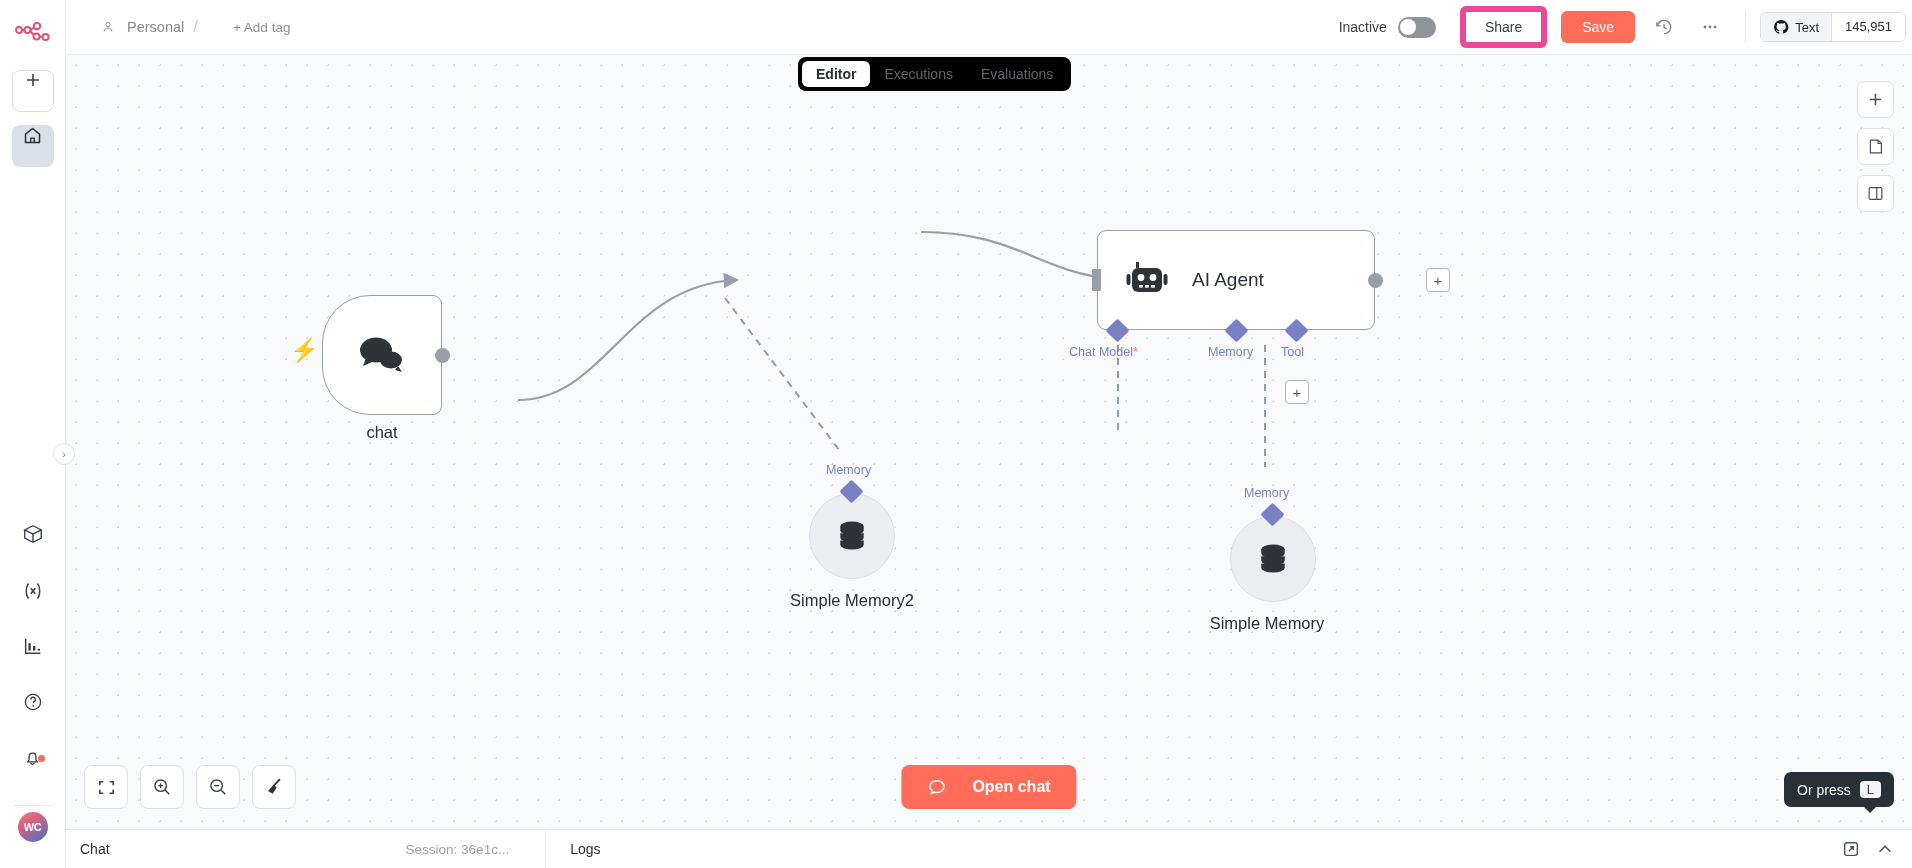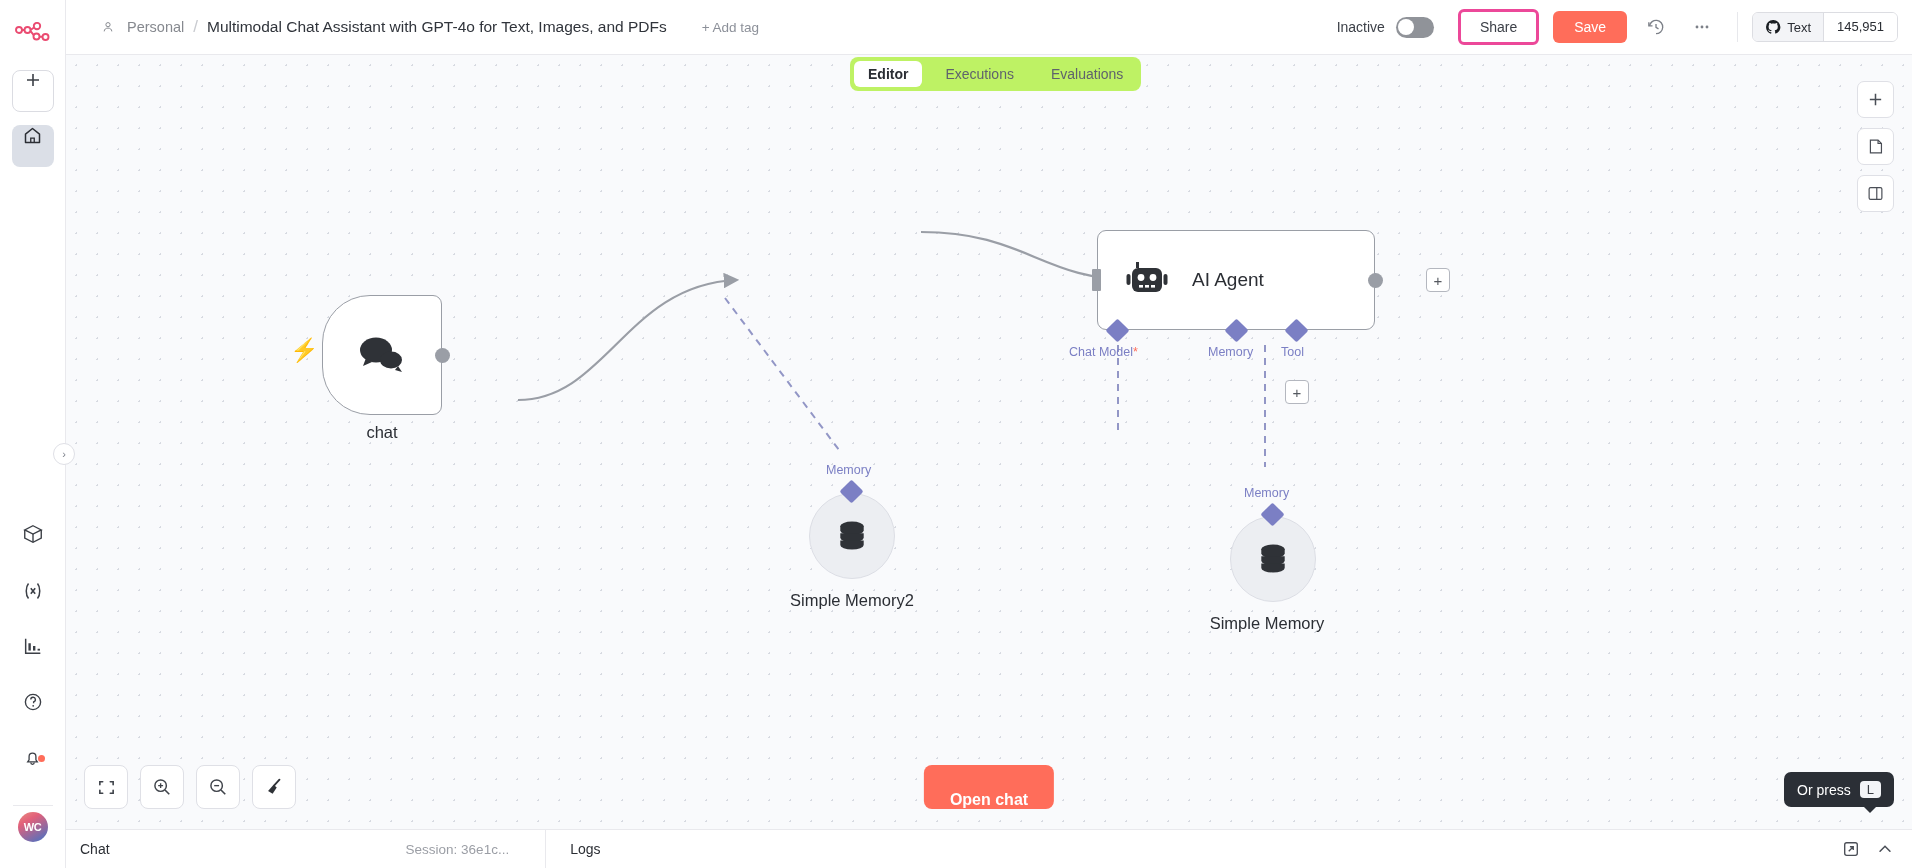--- a/index.html
+++ b/index.html
@@ -47,55 +47,55 @@
   #header {
     position: absolute; left: 66px; top: 0; right: 0; height: 55px;
     background: #fff; border-bottom: 1px solid #e9e9ed;
     display: flex; align-items: center; z-index: 30;
   }
   #breadcrumb { display:flex; align-items:center; gap:9px; margin-left:35px; }
   .crumb-personal { display:flex; align-items:center; gap:12px; color:#86898f; font-size:14.5px; cursor:pointer; }
   .crumb-slash { color:#c9cbd0; font-size:17px; }
   #wf-title { color:#30343b; font-size:15.5px; cursor:text; white-space:nowrap; }
   #add-tag { color:#8c9099; font-size:13.5px; margin-left:26px; cursor:pointer; white-space:nowrap; }
-  #header-right { margin-left:auto; display:flex; align-items:center; gap:0; padding-right:14px; }
+  #header-right { margin-left:auto; display:flex; align-items:center; gap:0; padding-right:6px; }
   .inactive-label { color:#3c4048; font-size:14px; margin-right:11px; }
   .toggle {
     width:38px; height:21px; border-radius:11px; background:#909399;
     position:relative; cursor:pointer;
   }
   .toggle .knob {
     position:absolute; top:2.5px; left:2.5px; width:16px; height:16px;
     border-radius:50%; background:#fff;
   }
   .btn-share {
     margin-left:24px; padding:7px 19px; font-size:14px; color:#3c4048;
-    border:3px solid #ec4899; border-radius:6px; background:#fff; cursor:pointer;
+    border:6px solid #ec4899; border-radius:6px; background:#fff; cursor:pointer;
   }
   .btn-save {
     margin-left:14px; padding:8px 21px; font-size:14px; color:#fff;
     background:#ff6d5a; border-radius:6px; cursor:pointer; border:none;
   }
   .hdr-icon { width:34px; height:34px; margin-left:12px; display:flex; align-items:center;
     justify-content:center; color:#7c8088; cursor:pointer; }
   .hdr-sep { width:1px; height:30px; background:#e7e8ec; margin:0 14px 0 18px; }
   #gh-star {
     display:flex; align-items:stretch; border:1px solid #dcdde2; border-radius:6px;
     overflow:hidden; font-size:13px; cursor:pointer;
   }
   #gh-star .gh-left {
     display:flex; align-items:center; gap:6px; padding:6px 12px;
     background:#f3f4f7; color:#2a2d33; border-right:1px solid #dcdde2;
   }
   #gh-star .gh-count { padding:6px 13px; background:#fff; color:#2a2d33; }
 
   
   #tabs {
-    position:absolute; left:850px; top:57px; z-index:31;
-    display:flex; gap:9px; background:#bef264; border-radius:8px; padding:4px;
+    position:absolute; left:798px; top:57px; z-index:31;
+    display:flex; gap:0; background:#000000; border-radius:8px; padding:4px;
   }
   .tab { padding:5px 14px; font-size:14px; color:#5f636c; border-radius:6px; cursor:pointer; white-space:nowrap; }
   .tab.active { background:#fff; color:#2b2e34; font-weight:600; }
 
   
   #canvas {
     position:absolute; left:66px; top:55px; right:0; bottom:39px;
     background-color:#f9fafc;
     background-image: radial-gradient(#d7dae1 1px, transparent 1px);
     background-size: 21px 21px;
@@ -146,21 +146,21 @@
   
   #canvas-bottom-controls { position:absolute; left:18px; bottom:20px; display:flex; gap:12px; }
   .cbl-btn {
     width:44px; height:44px; background:#fff; border:1px solid #dfe0e6; border-radius:8px;
     display:flex; align-items:center; justify-content:center; color:#3f434a; cursor:pointer;
   }
   #open-chat-btn {
     position:absolute; left:50%; transform:translateX(-50%); bottom:20px;
     background:#ff6d5a; color:#fff; border:none; border-radius:8px;
     padding:0 26px; height:44px; font-size:16px; font-weight:bold;
-    display:flex; align-items:center; gap:26px; cursor:pointer;flex-direction:column;
+    display:flex; align-items:center; gap:26px; cursor:pointer;
   }
   #press-tip {
     position:absolute; right:18px; bottom:22px; background:#2b2f36; color:#fff;
     border-radius:7px; padding:9px 13px; font-size:14px;
     display:flex; align-items:center; gap:9px;
   }
   #press-tip .kbd {
     background:#f3f4f7; color:#3a3d44; border-radius:4px; padding:1px 7px; font-size:13px;
   }
   #press-tip .tip-arrow {
@@ -265,21 +265,20 @@
 <div id="header">
   <div id="breadcrumb">
     <span class="crumb-personal">
       <svg width="14" height="14" viewBox="0 0 24 24">
         <circle cx="12" cy="8" r="3.6" fill="none" stroke="#86898f" stroke-width="1.7"></circle>
         <path d="M5.5 19.5 c0-3.6 2.9-5.6 6.5-5.6 s6.5 2 6.5 5.6" fill="none" stroke="#86898f" stroke-width="1.7"></path>
       </svg>
       <span>Personal</span>
     </span>
     <span class="crumb-slash">/</span>
-    <span id="wf-title">Multimodal Chat Assistant with GPT-4o for Text, Images, and PDFs</span>
     <span id="add-tag">+ Add tag</span>
   </div>
 
   <div id="header-right">
     <span class="inactive-label">Inactive</span>
     <div class="toggle">
       <span class="knob"></span>
     </div>
     <button class="btn-share">Share</button>
     <button class="btn-save">Save</button>

